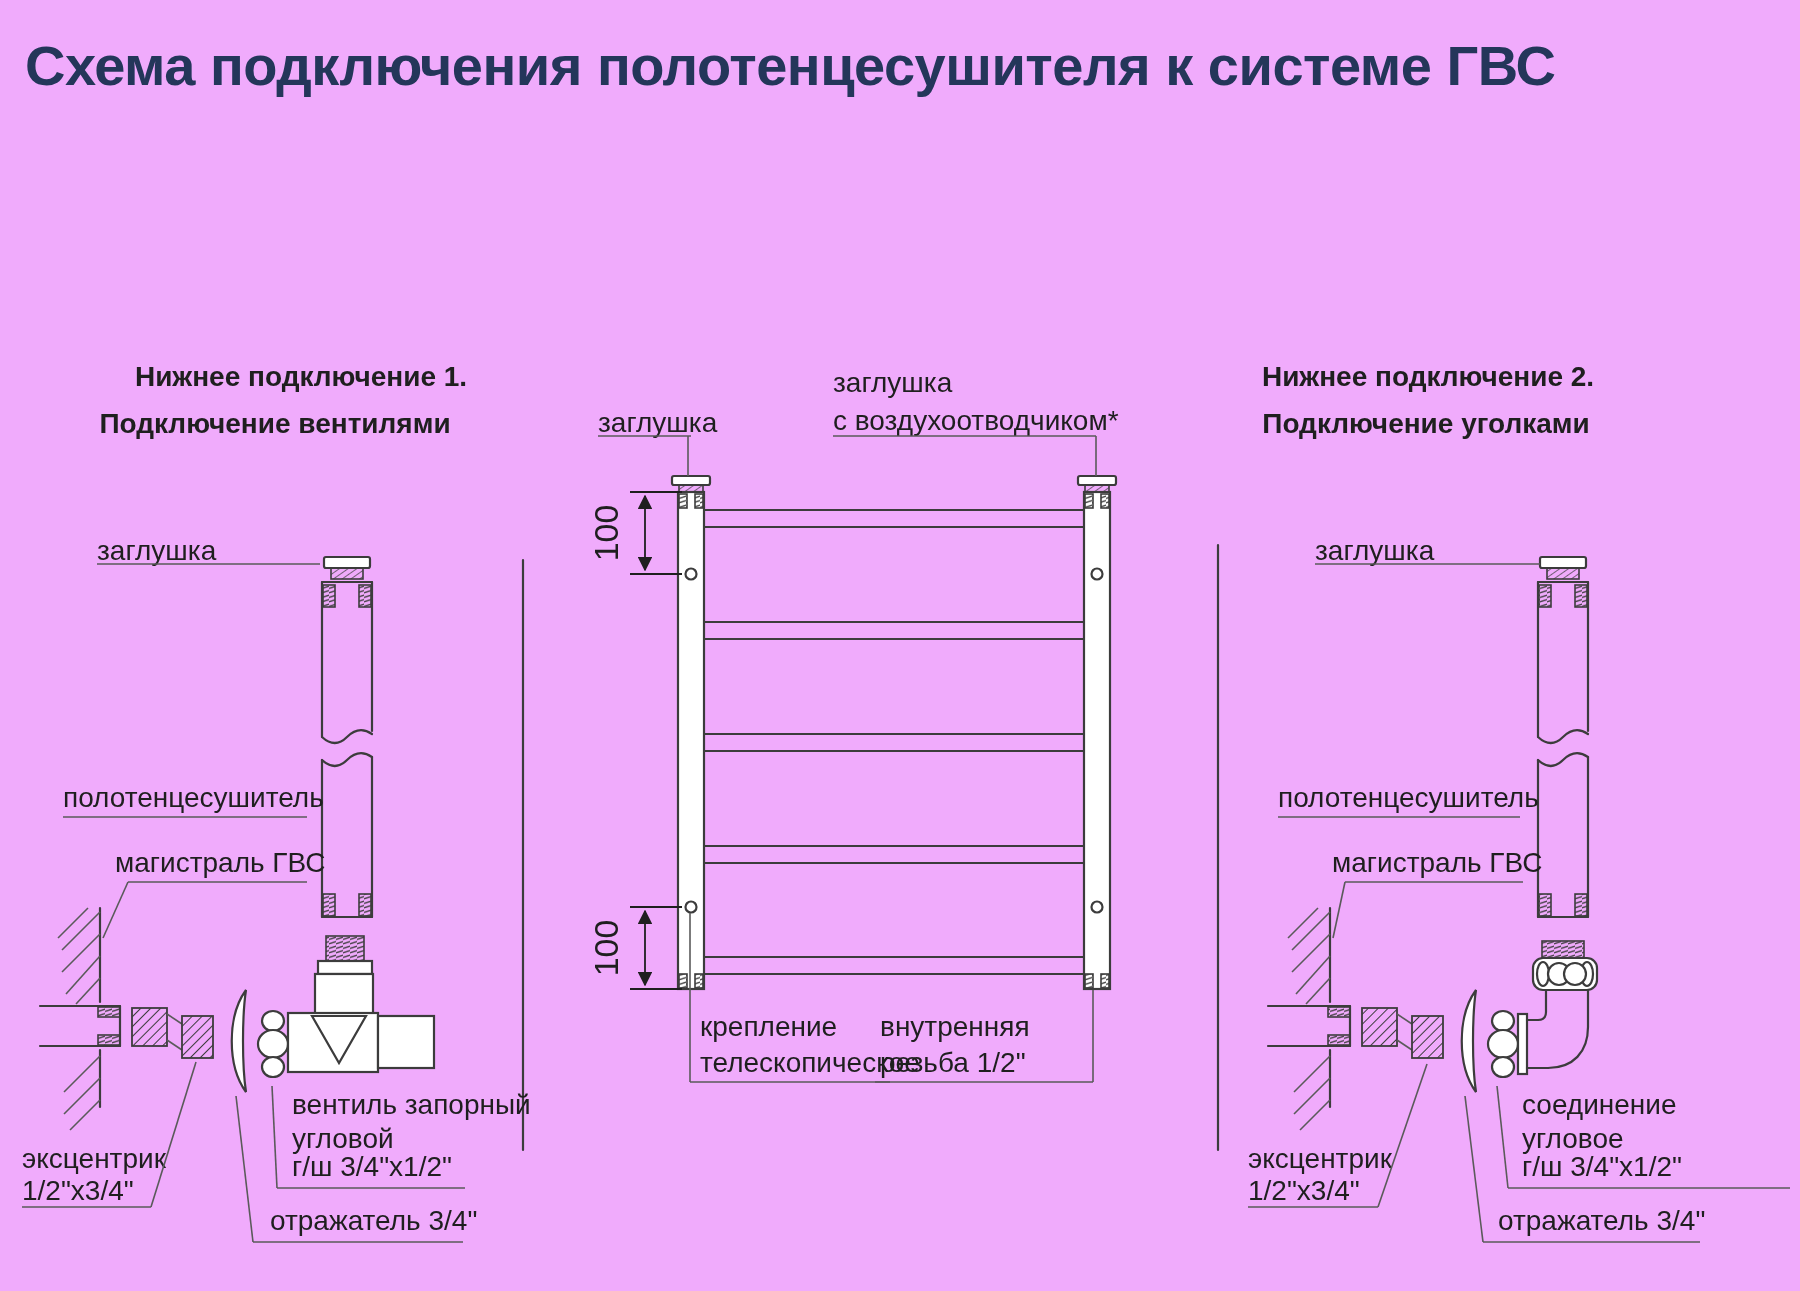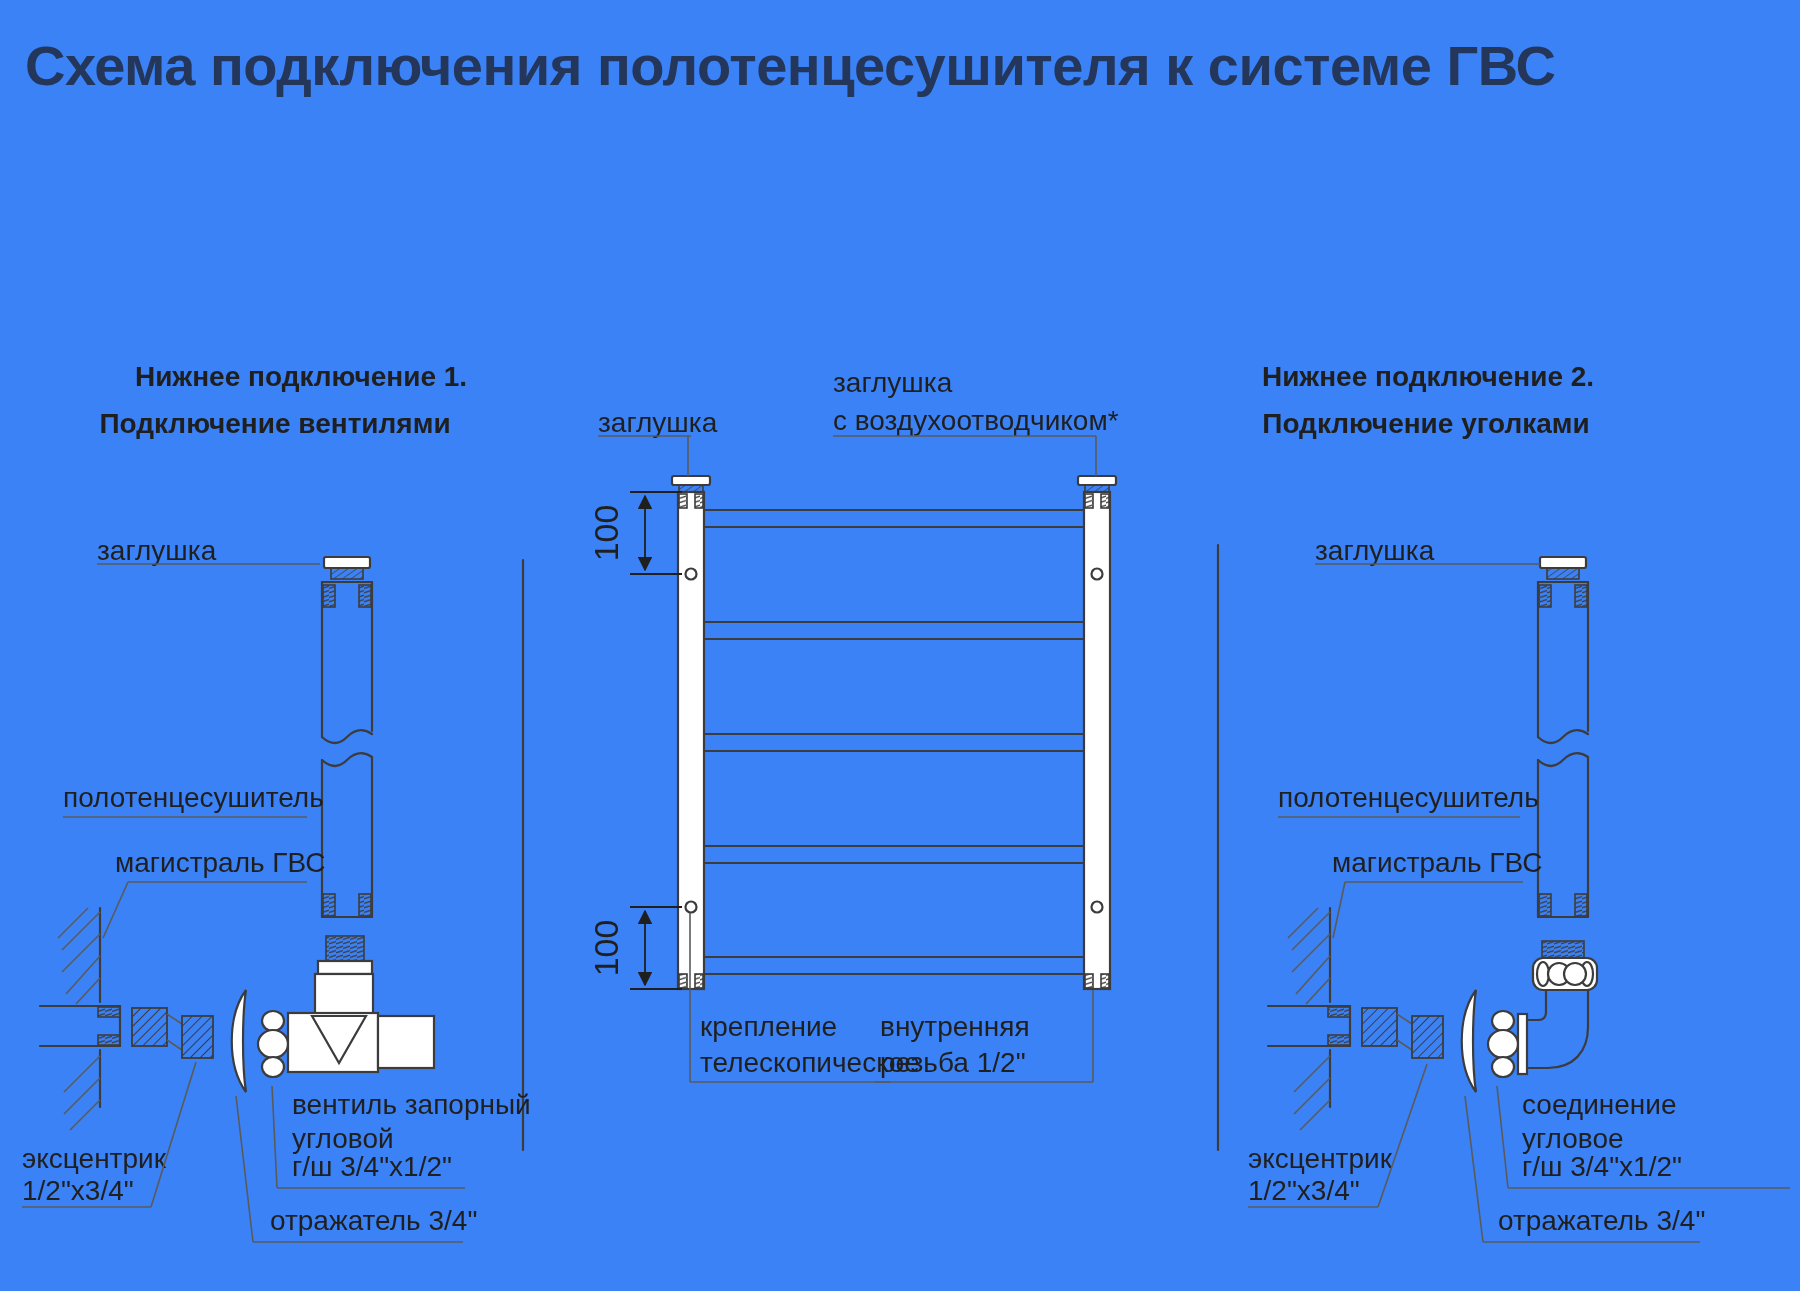--- a/index.html
+++ b/index.html
@@ -1,16 +1,16 @@
 <!DOCTYPE html>
 <html><head>
 <meta charset="utf-8">
 <style>
   html,body{margin:0;padding:0;background:#ffffff;}
-  #canvas{position:relative;width:1800px;height:1291px;background:#3b82f6;overflow:hidden;}
+  #canvas{position:relative;width:1800px;height:1291px;background:#f0abfc;overflow:hidden;}
   svg{display:block;}
   .t-title{font:bold 56px "Liberation Sans",sans-serif;fill:#24365a;letter-spacing:-0.5px;}
   .t-head{font:bold 28px "Liberation Sans",sans-serif;fill:#1f1f1f;}
   .t-label{font:28px "Liberation Sans",sans-serif;fill:#1f1f1f;}
   .t-dim{font:34px "Liberation Sans",sans-serif;fill:#1f1f1f;}
   .ln{stroke:#3c3c3c;stroke-width:2.2;fill:none;stroke-linecap:round;}
   .ln-thin{stroke:#5a5a5a;stroke-width:1.6;fill:none;}
   .shape{stroke:#3c3c3c;stroke-width:2.2;fill:#ffffff;}
   .hatched{stroke:#3c3c3c;stroke-width:1.8;fill:url(#hatchDiag);}
   .knurl{stroke:#3c3c3c;stroke-width:1.6;fill:url(#hatchFine);}

